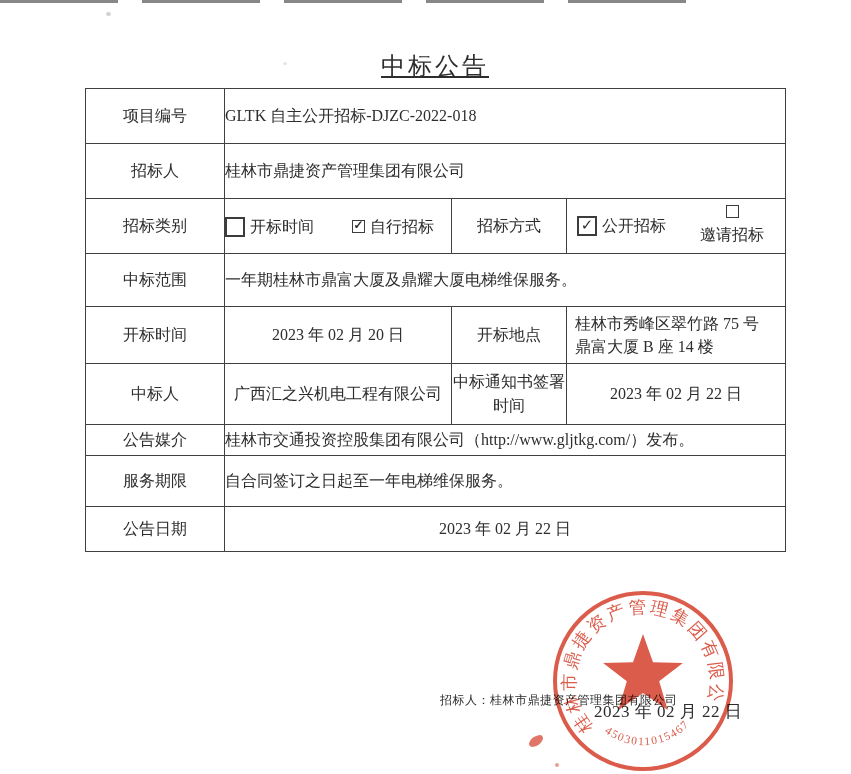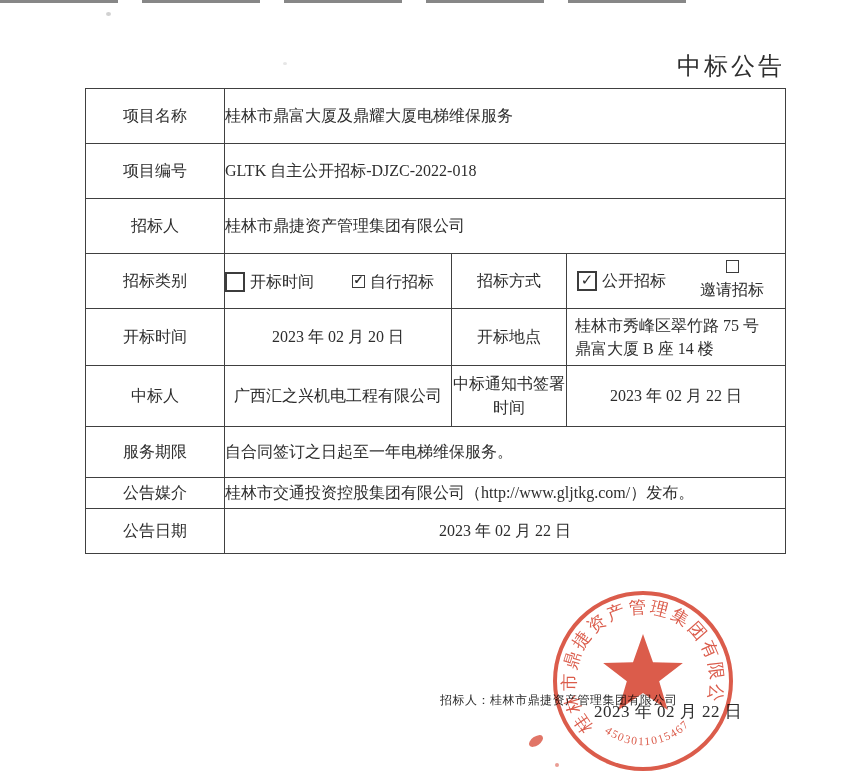--- a/index.html
+++ b/index.html
@@ -9,21 +9,21 @@
     font-family:"Liberation Serif","DejaVu Serif",serif;
   }
   .scan-top {
     position:absolute; top:0; left:0; width:705px; height:3px;
     background:repeating-linear-gradient(90deg, rgba(55,55,55,.8) 0 118px, rgba(55,55,55,0) 118px 142px);
     opacity:.75;
   }
   .speck { position:absolute; background:#9a9a9a; border-radius:50%; opacity:.45; }
   .title {
     position:absolute; left:85px; top:50px; width:700px;
-    text-align:right; font-size:24px; letter-spacing:3px;
+    text-align:center; font-size:24px; letter-spacing:3px;text-decoration:underline;
   }
   table.doc {
     position:absolute; left:85px; top:88px; width:700px;
     border-collapse:collapse; table-layout:fixed;
   }
   table.doc td {
     border:1px solid #404040; font-size:16px; line-height:1.5;
     padding:0; vertical-align:middle; overflow:hidden;
   }
   td.lab { text-align:center; }
@@ -59,24 +59,20 @@
 <div class="title">中标公告</div>
 
 <table class="doc">
   <colgroup>
     <col style="width:139px">
       <col style="width:227px">
       <col style="width:115px">
       <col style="width:219px">
   </colgroup>
   <tbody>
-      <tr style="height:55px">
-    <td class="lab">项目名称</td>
-    <td class="val" colspan="3">桂林市鼎富大厦及鼎耀大厦电梯维保服务</td>
-  </tr>
   <tr style="height:55px">
     <td class="lab">项目编号</td>
     <td class="val" colspan="3">GLTK 自主公开招标-DJZC-2022-018</td>
   </tr>
   <tr style="height:55px">
     <td class="lab">招标人</td>
     <td class="val" colspan="3">桂林市鼎捷资产管理集团有限公司</td>
   </tr>
   <tr style="height:55px">
     <td class="lab">招标类别</td>
@@ -95,41 +91,45 @@
       <span class="grp grp2">
         <span class="cb checked"></span>
         <span>公开招标</span>
       </span>
       <span class="grp grp2">
         <span class="cb sm"></span>
         <span>邀请招标</span>
       </span>
     </td>
   </tr>
+  <tr style="height:53px">
+    <td class="lab">中标范围</td>
+    <td class="val" colspan="3">一年期桂林市鼎富大厦及鼎耀大厦电梯维保服务。</td>
+  </tr>
   <tr style="height:57px">
     <td class="lab">开标时间</td>
     <td class="ctr">2023 年 02 月 20 日</td>
     <td class="lab">开标地点</td>
     <td class="val preline" style="padding-left:8px;line-height:1.45">桂林市秀峰区翠竹路 75 号
 鼎富大厦 B 座 14 楼</td>
   </tr>
   <tr style="height:61px">
     <td class="lab">中标人</td>
     <td class="ctr" style="padding:1px 4px">广西汇之兴机电工程有限公司</td>
     <td class="ctr preline tight">中标通知书签署
 时间</td>
     <td class="ctr">2023 年 02 月 22 日</td>
   </tr>
+  <tr style="height:31px">
+    <td class="lab">公告媒介</td>
+    <td class="val" colspan="3">桂林市交通投资控股集团有限公司（http://www.gljtkg.com/）发布。</td>
+  </tr>
   <tr style="height:51px">
     <td class="lab">服务期限</td>
     <td class="val" colspan="3">自合同签订之日起至一年电梯维保服务。</td>
-  </tr>
-  <tr style="height:31px">
-    <td class="lab">公告媒介</td>
-    <td class="val" colspan="3">桂林市交通投资控股集团有限公司（http://www.gljtkg.com/）发布。</td>
   </tr>
   <tr style="height:45px">
     <td class="lab">公告日期</td>
     <td class="ctr" colspan="3">2023 年 02 月 22 日</td>
   </tr>
 </tbody>
   </table>
 
 <div class="f-signer">招标人：桂林市鼎捷资产管理集团有限公司</div>
 <div class="f-date">2023 年 02 月 22 日</div>

